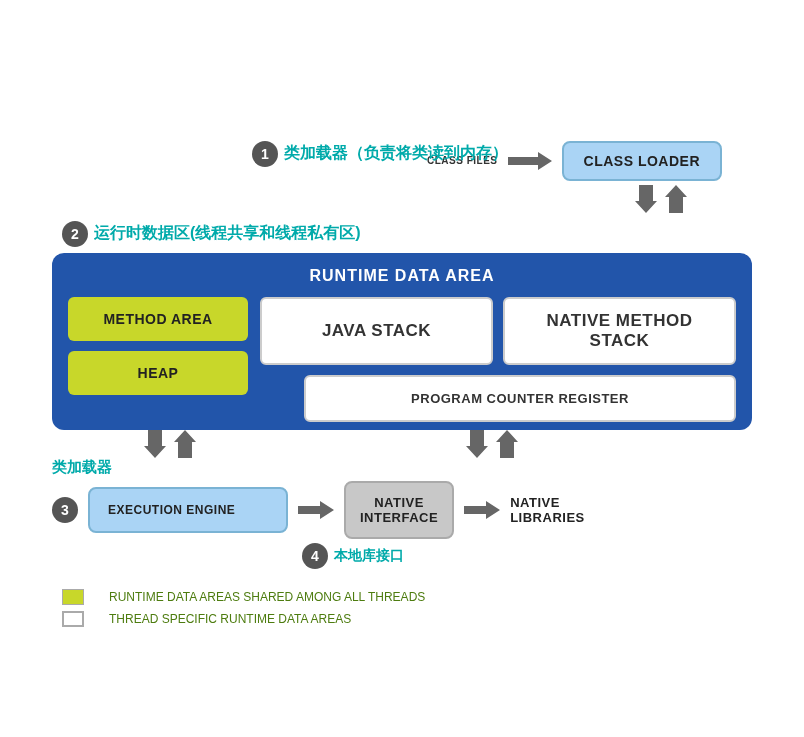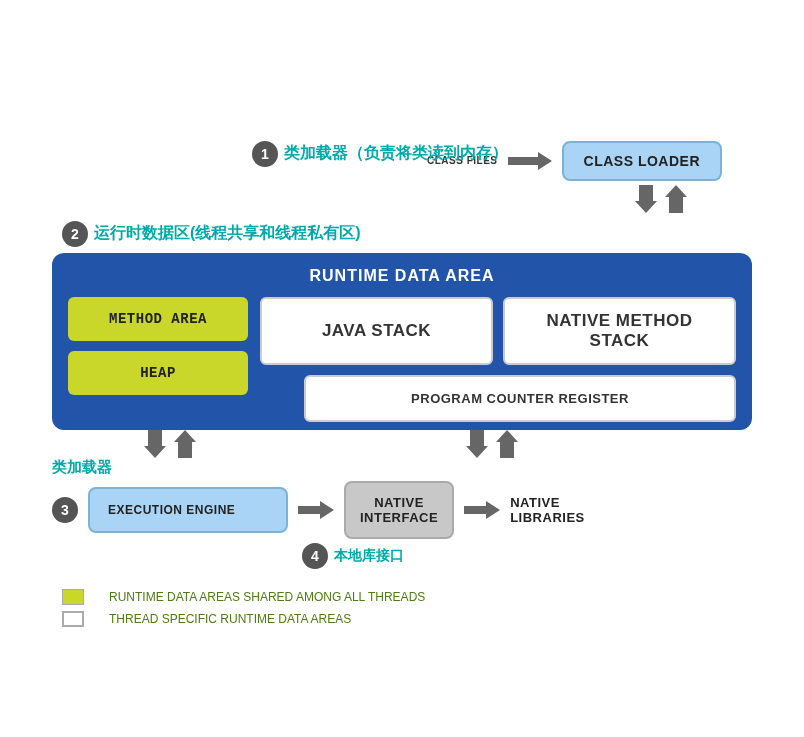--- a/index.html
+++ b/index.html
@@ -86,21 +86,20 @@
     }
     .runtime-grid {
       display: flex;
       gap: 12px;
     }
     .left-col {
       display: flex;
       flex-direction: column;
       gap: 10px;
       width: 180px;
-      font-family: Liberation Mono, monospace;
     }
     .right-col {
       flex: 1;
       display: flex;
       flex-direction: column;
       gap: 10px;
     }
     .green-box {
       background: #c8d72a;
       border-radius: 6px;

